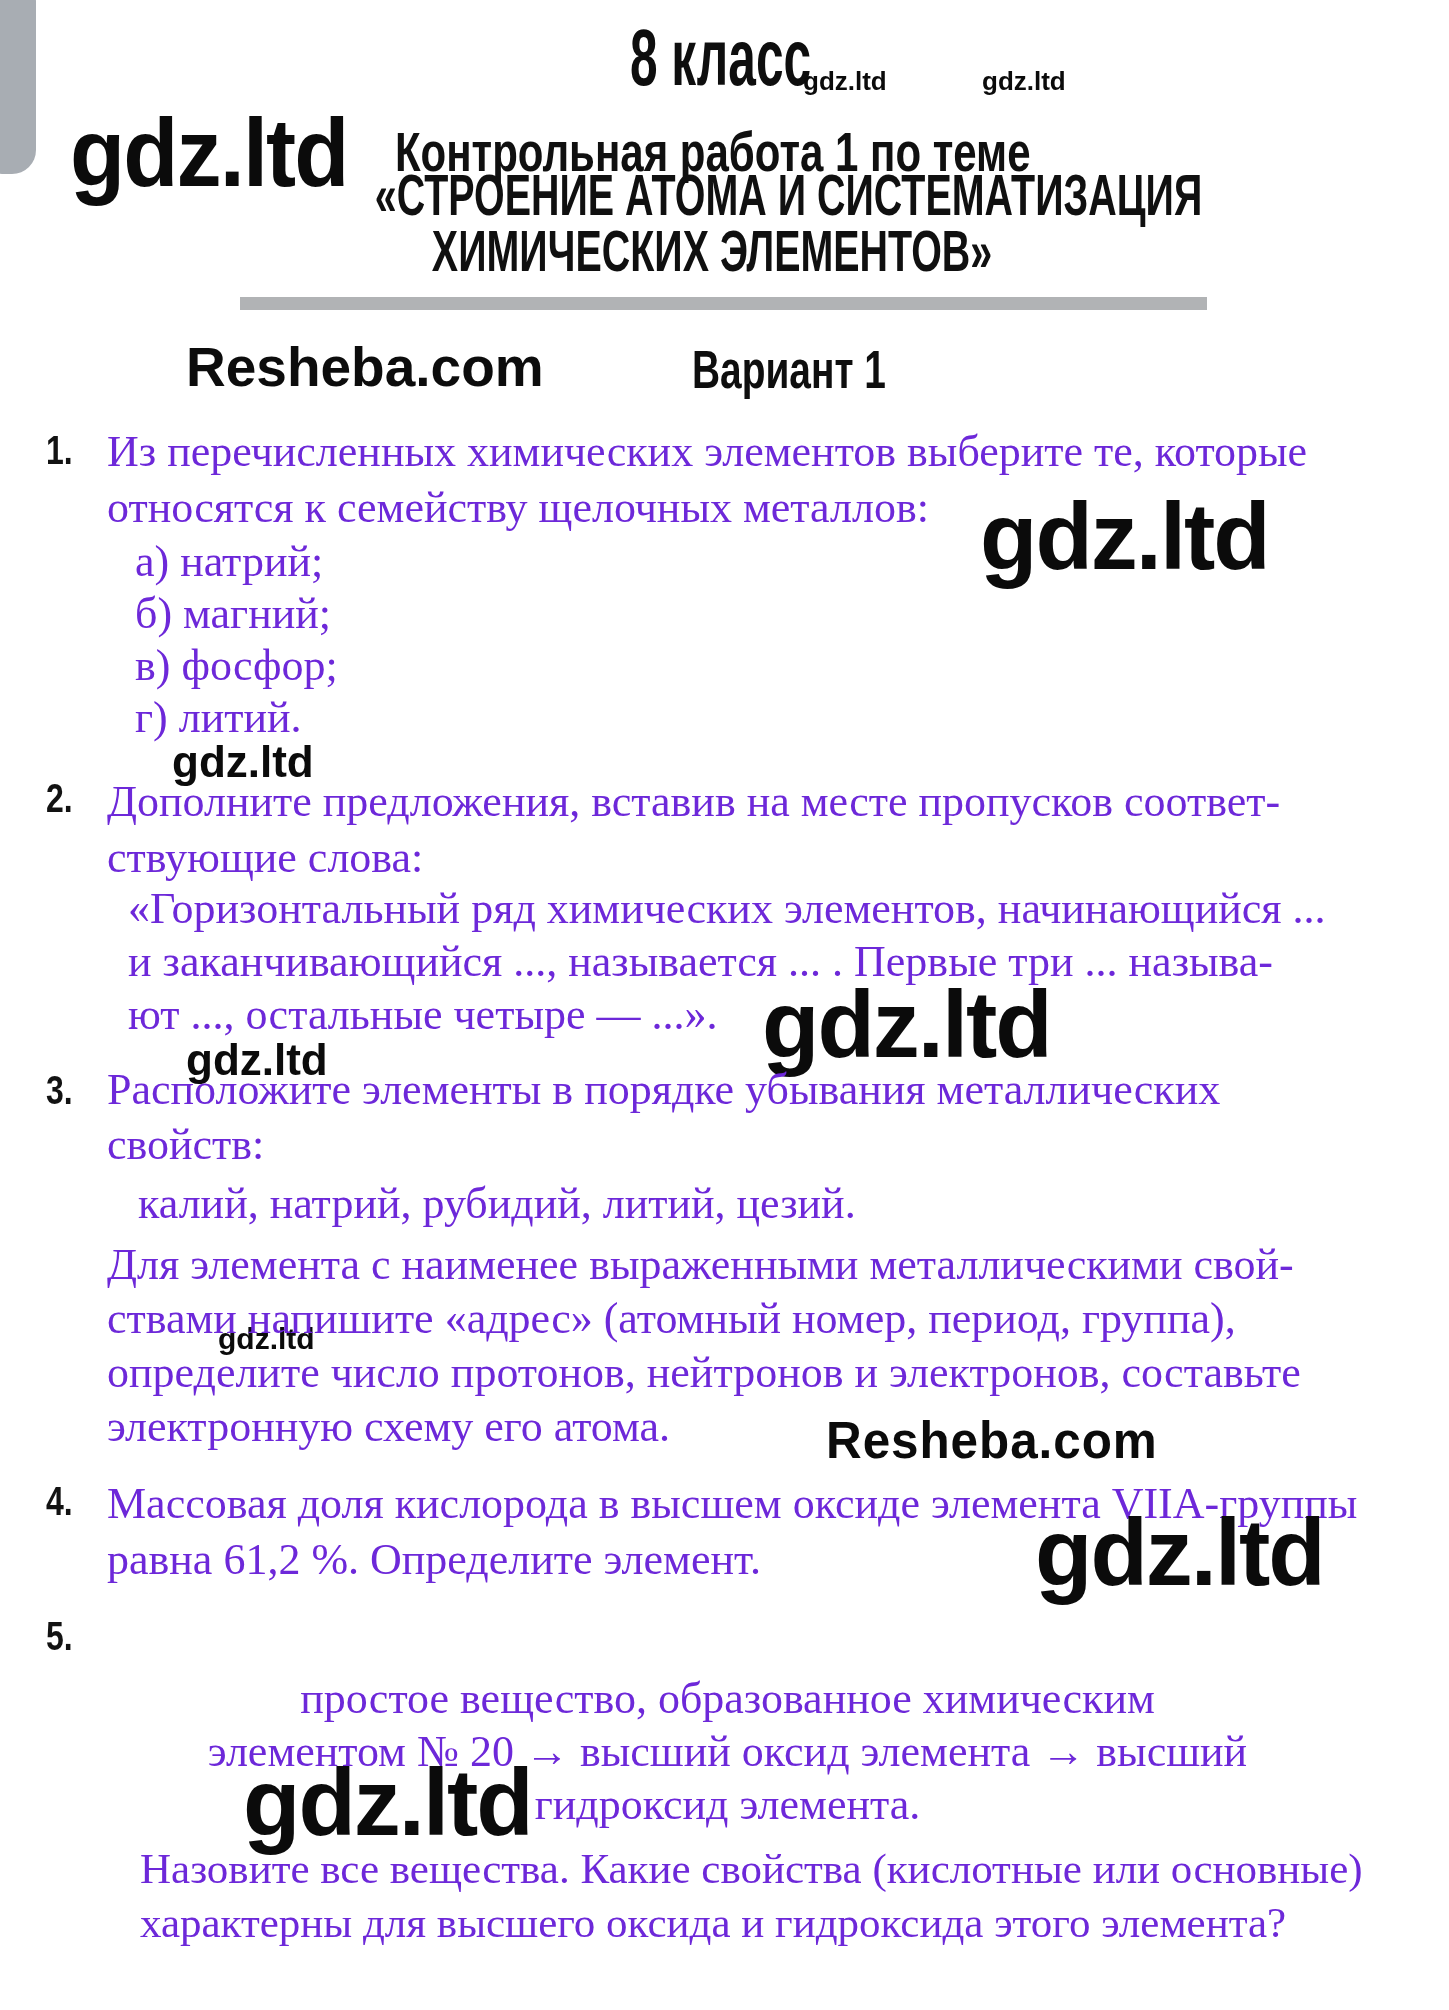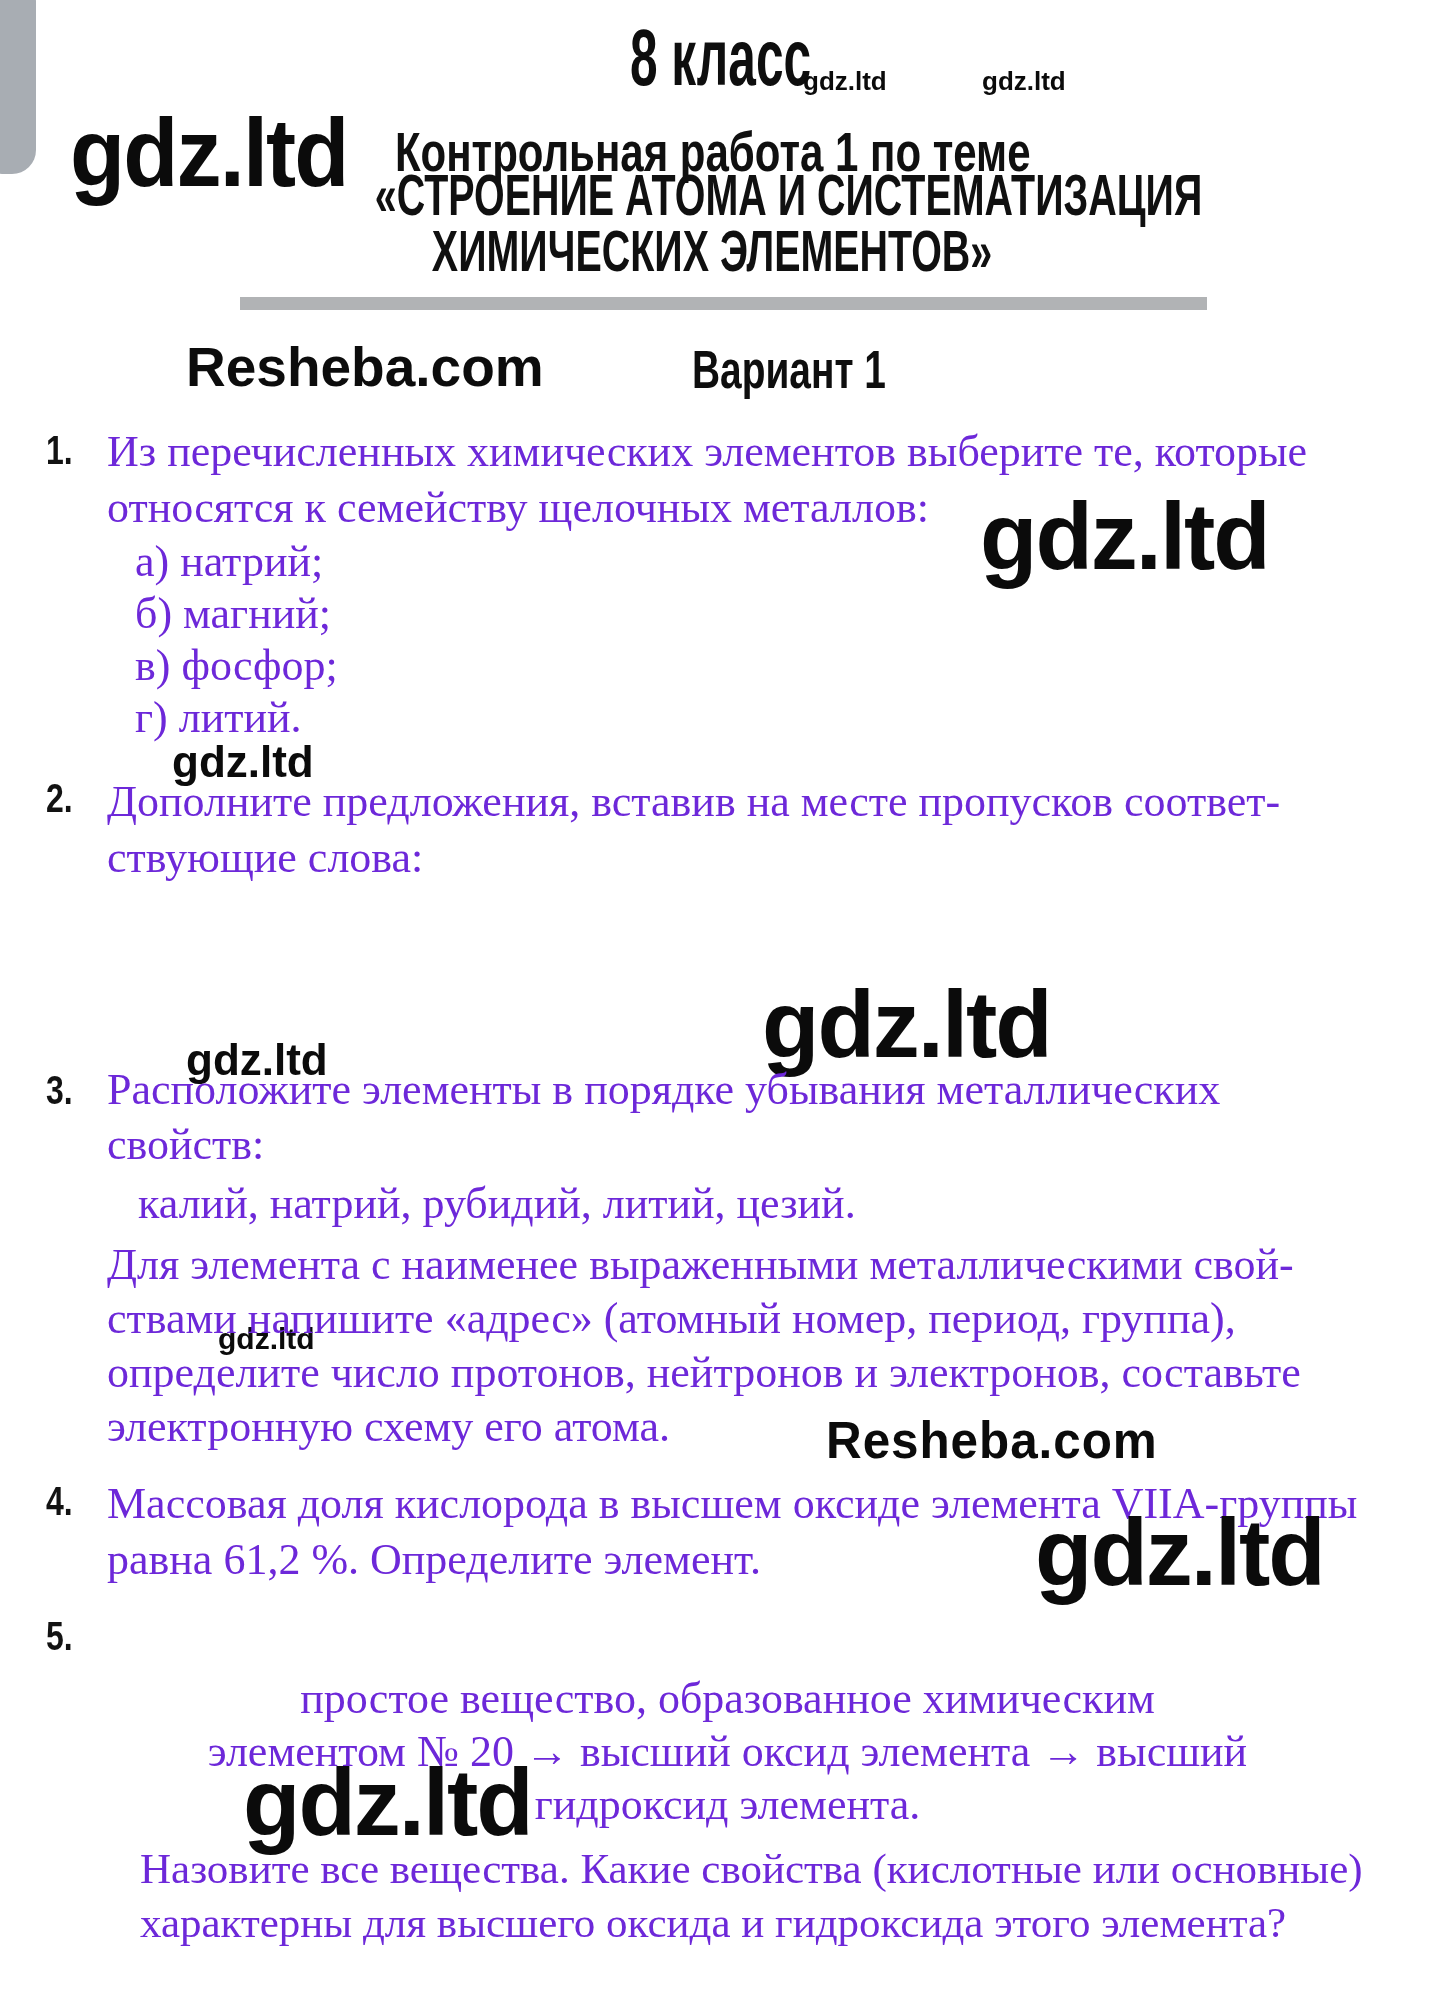--- a/index.html
+++ b/index.html
@@ -94,20 +94,23 @@
   <div class="body-text opts1">а) натрий;
 б) магний;
 в) фосфор;
 г) литий.</div>
   <div class="wm wm-xl-q1">gdz.ltd</div>
 
   <div class="wm wm-s3">gdz.ltd</div>
   <div class="qnum n2">2.</div>
   <div class="body-text b2">Дополните предложения, вставив на месте пропусков соответ-
 ствующие слова:</div>
+  <div class="body-text quote2">«Горизонтальный ряд химических элементов, начинающийся ...
+и заканчивающийся ..., называется ... . Первые три ... называ-
+ют ..., остальные четыре — ...».</div>
   <div class="wm wm-xl-q2">gdz.ltd</div>
 
   <div class="wm wm-s4">gdz.ltd</div>
   <div class="qnum n3">3.</div>
   <div class="body-text b3">Расположите элементы в порядке убывания металлических
 свойств:</div>
   <div class="body-text elems3">калий, натрий, рубидий, литий, цезий.</div>
   <div class="wm wm-s5">gdz.ltd</div>
   <div class="body-text task3">Для элемента с наименее выраженными металлическими свой-
 ствами напишите «адрес» (атомный номер, период, группа),

